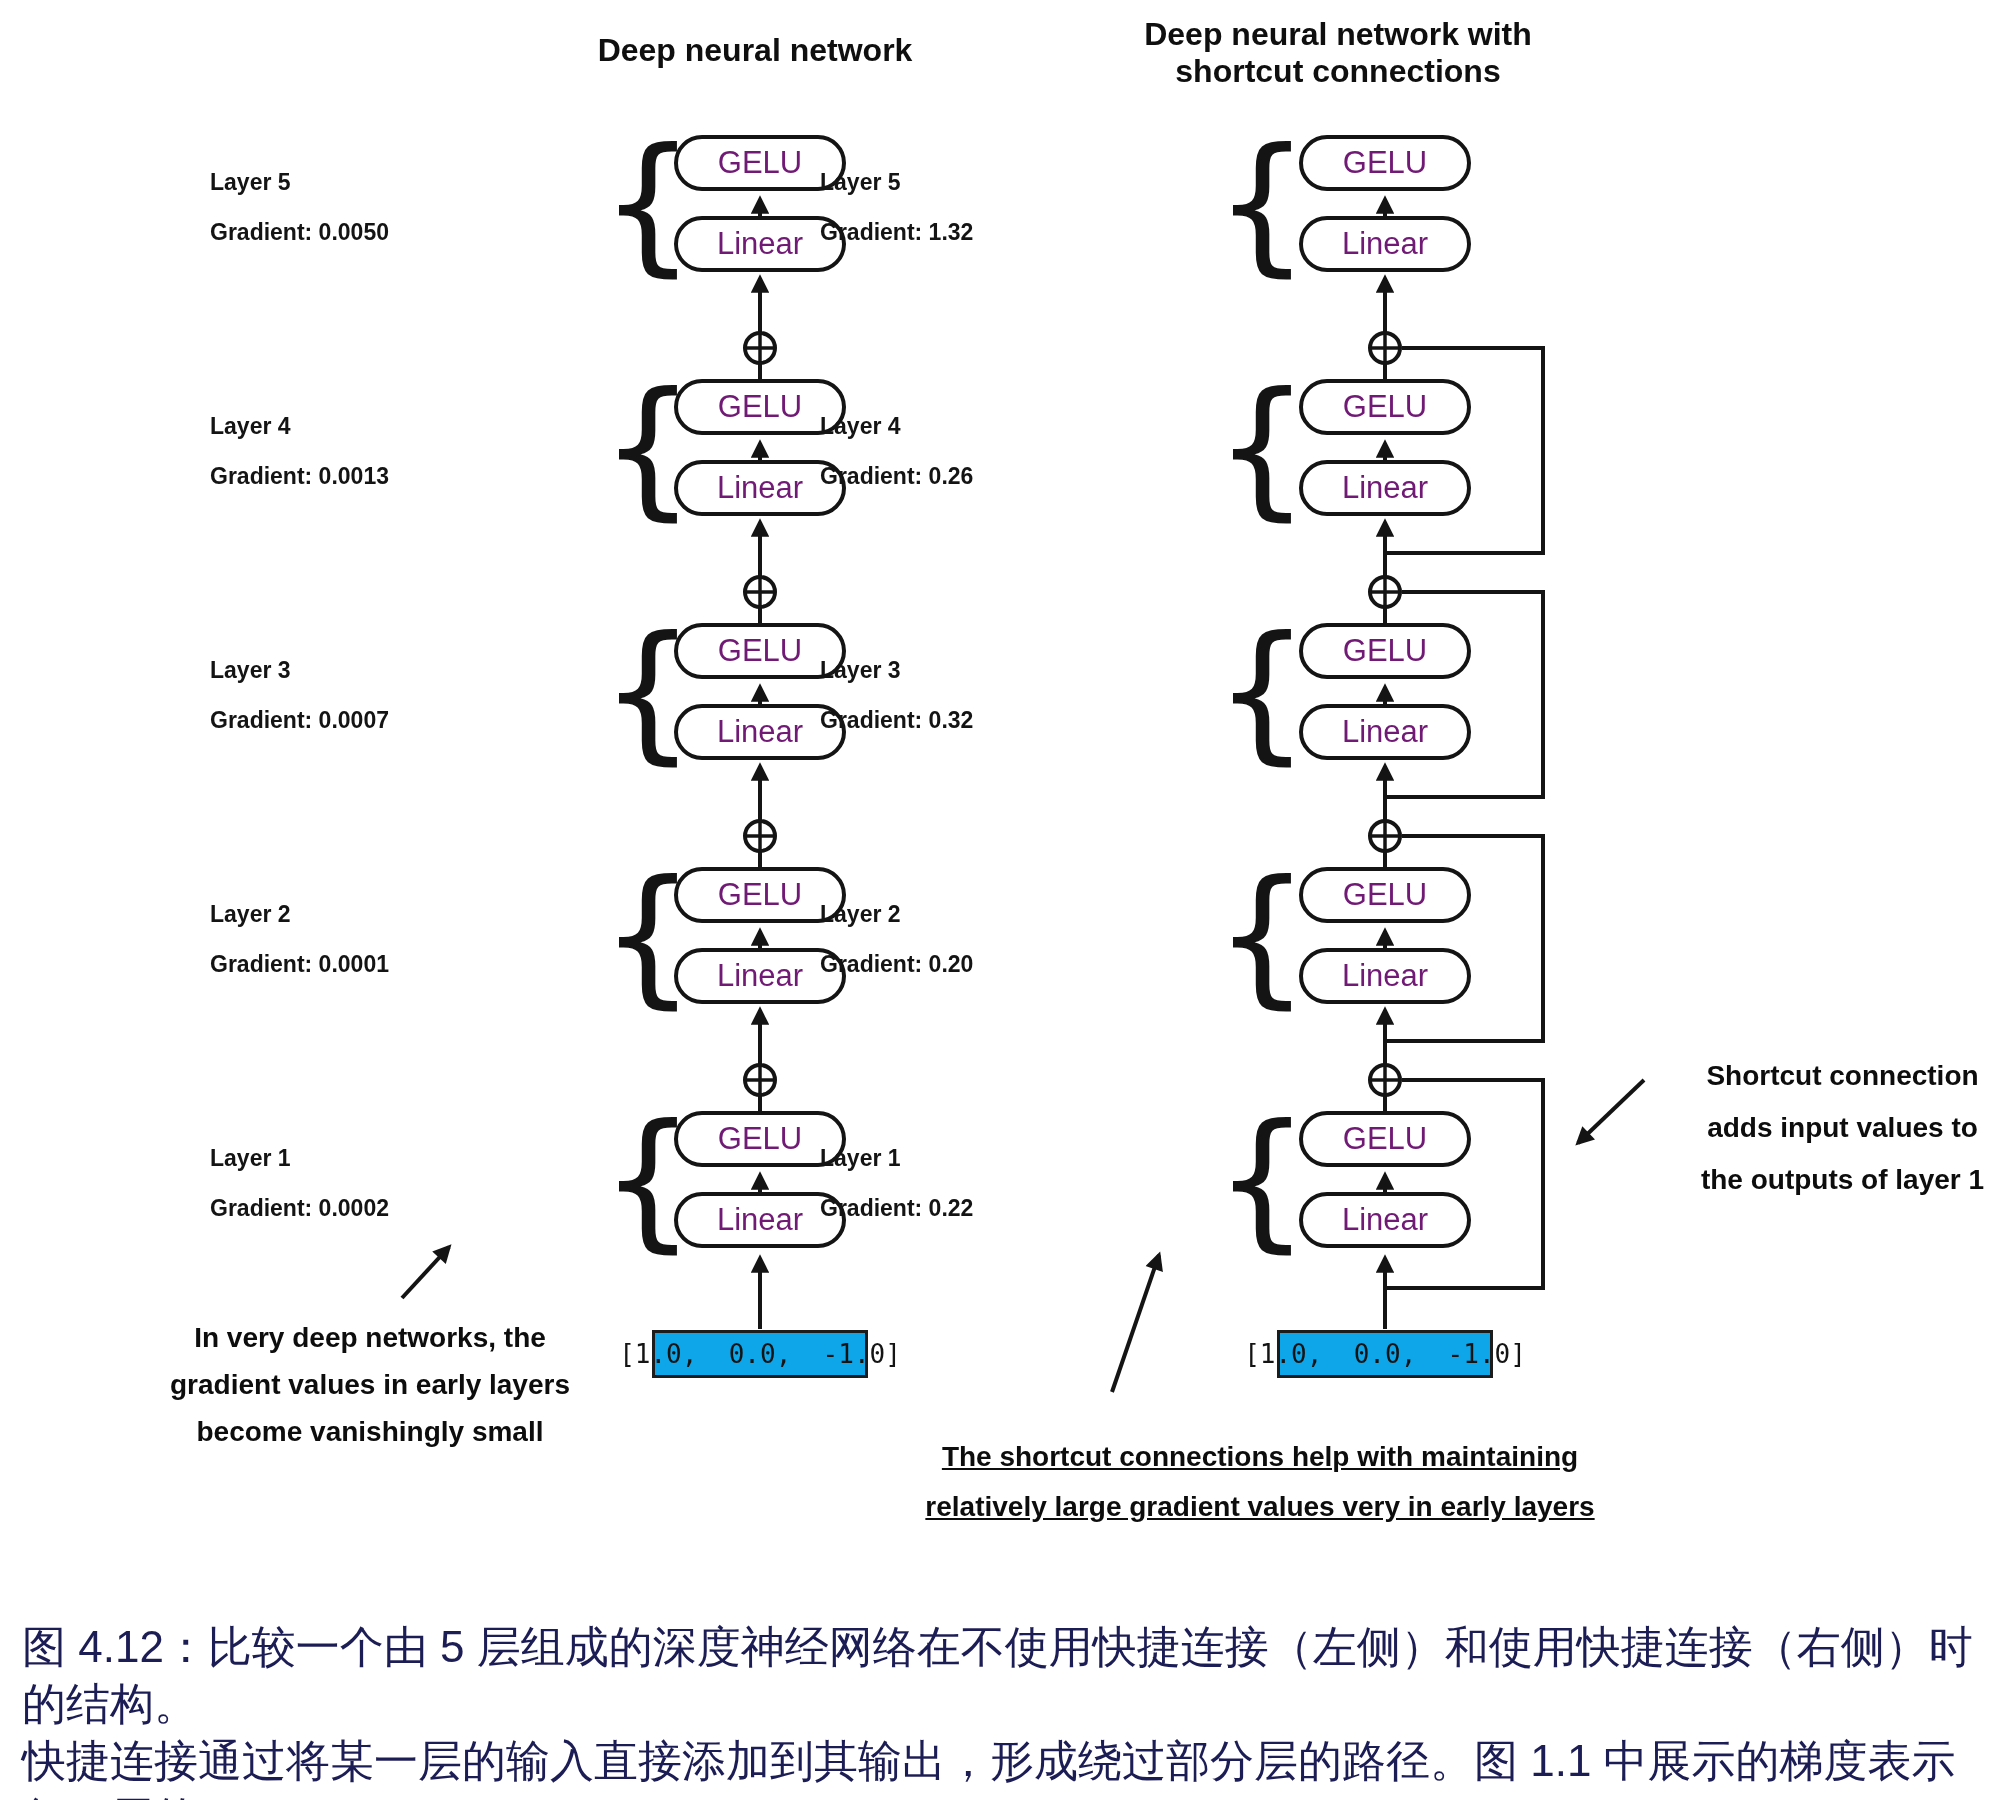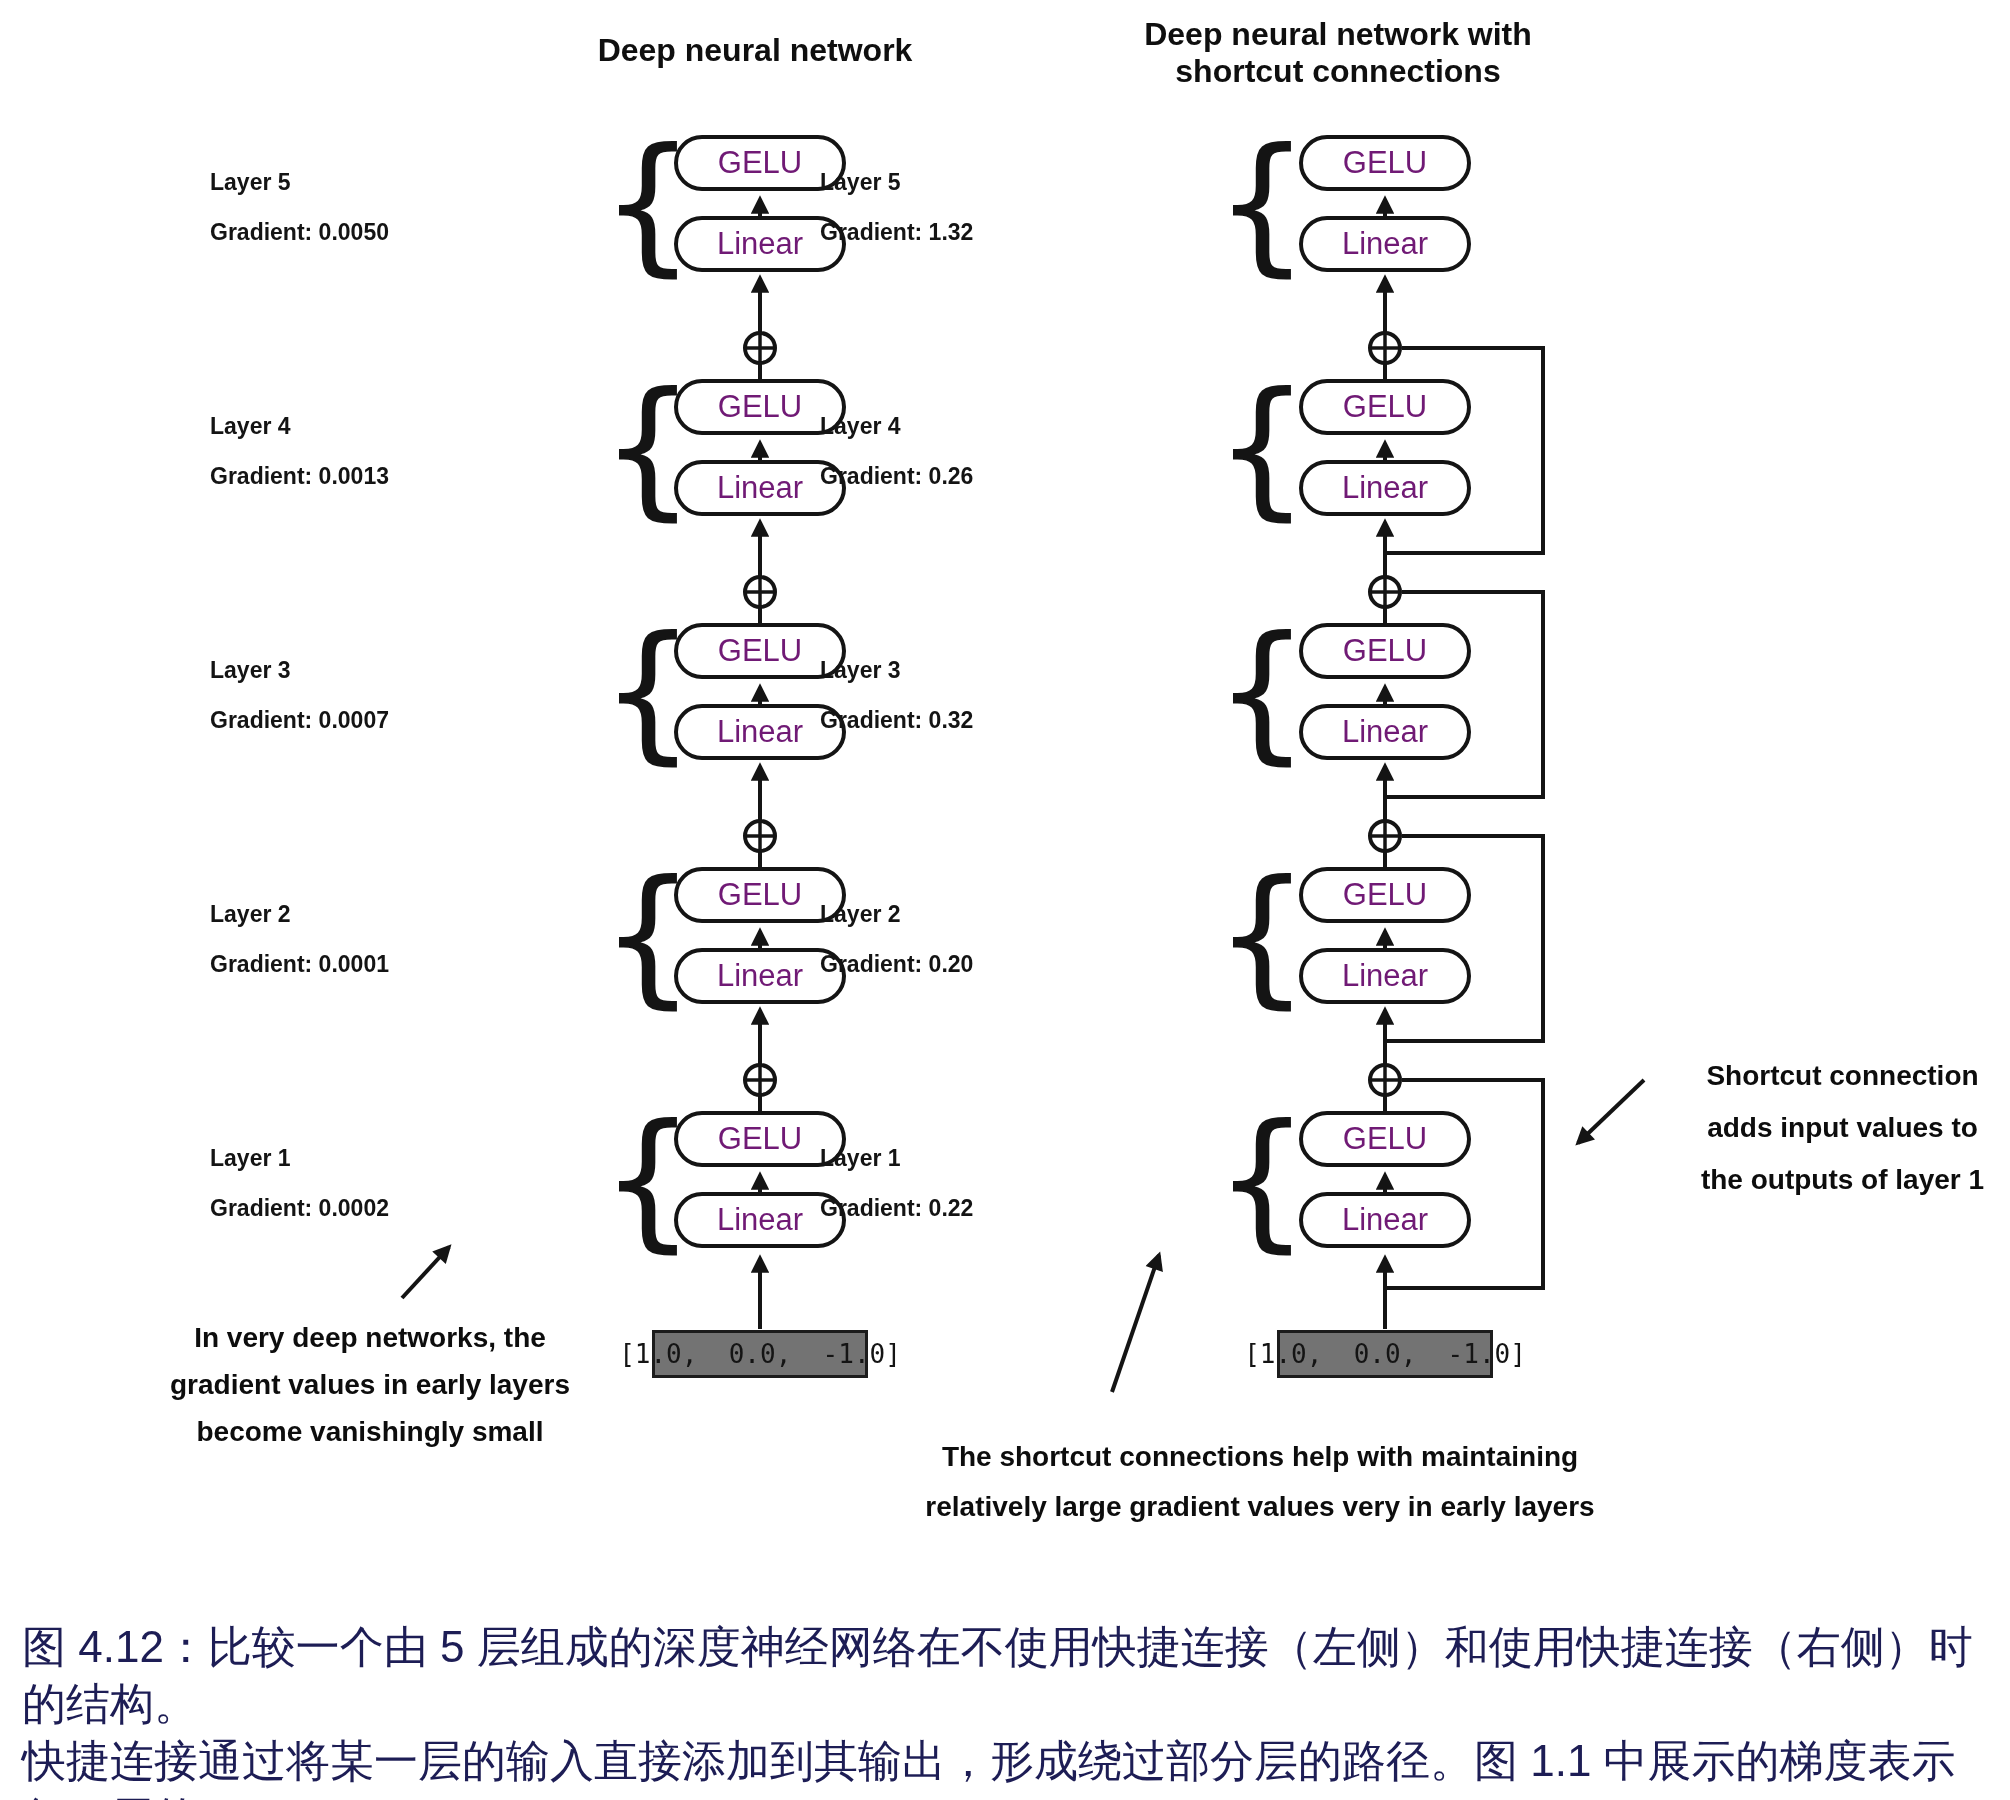--- a/index.html
+++ b/index.html
@@ -7,26 +7,26 @@
           font-family:"Liberation Sans",sans-serif;color:#141414;}
   #connectors{position:absolute;left:0;top:0;width:2010px;height:1800px;}
   .title{position:absolute;font-weight:700;font-size:32px;line-height:37px;text-align:center;color:#0f0f0f;}
   .pill{position:absolute;width:172px;height:56px;box-sizing:border-box;border:4.5px solid #141414;
         border-radius:30px;background:#fff;display:flex;align-items:center;justify-content:center;
         font-size:31px;color:#701a75;}
   .layer-label{position:absolute;text-align:left;font-size:23px;line-height:50px;color:#141414;font-weight:bold;}
   .brace{position:absolute;width:64px;height:130px;display:flex;align-items:center;justify-content:center;
          font-size:150px;line-height:130px;color:#141414;font-family:"DejaVu Sans",sans-serif;}
   .input-box{position:absolute;width:216px;height:48px;box-sizing:border-box;border:3px solid #1c1c1c;
-             background:#737373;display:flex;align-items:center;justify-content:center;
+             background:#0ea5e9;display:flex;align-items:center;justify-content:center;
              font-family:"DejaVu Sans Mono","Liberation Mono",monospace;font-size:26px;white-space:pre;color:#141414;}
   .note{position:absolute;font-weight:700;font-size:28px;text-align:center;color:#0d0d0d;}
   .note div{display:block;}
   .note.nv{line-height:47px;}
-  .note.mt{line-height:50px;}
+  .note.mt{line-height:50px;text-decoration:underline;}
   .note.sc{line-height:52px;}
   .caption{position:absolute;left:22px;top:1618px;width:1975px;font-size:44px;line-height:57px;
            color:#1d1d55;}
   .caption span{display:block;}
 </style>
 </head>
 <body>
 
 <div id="canvas">
 

